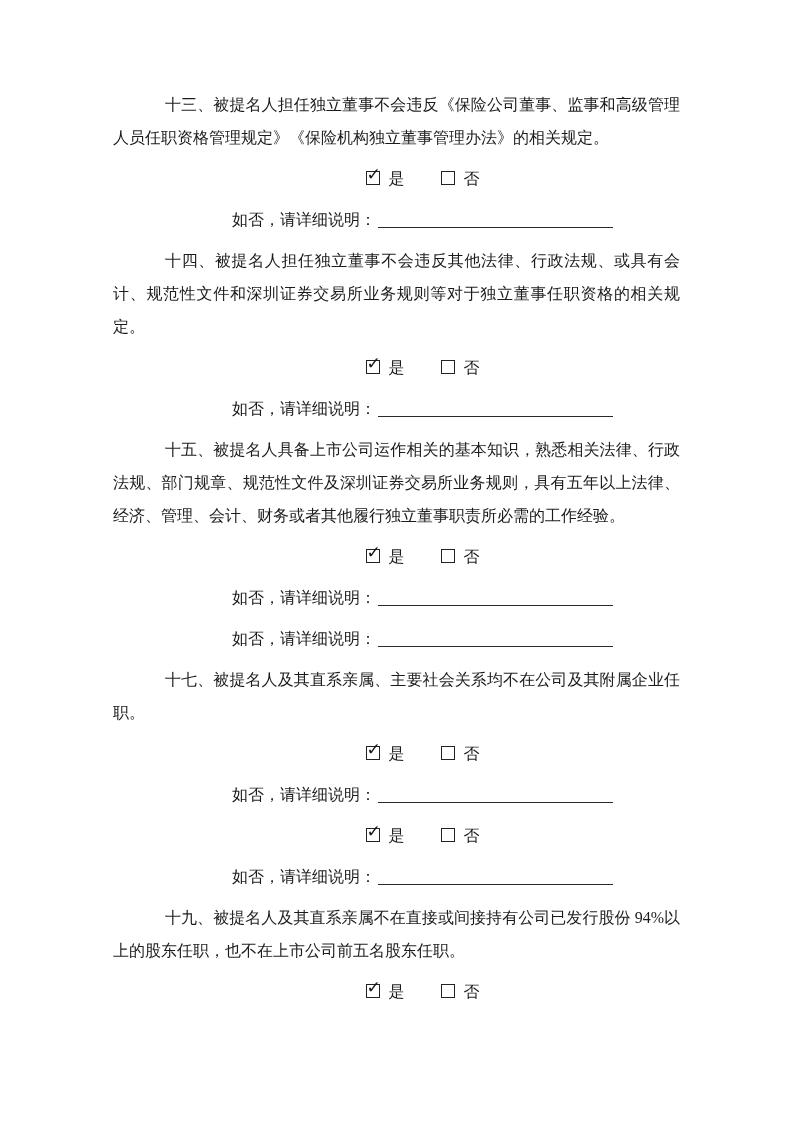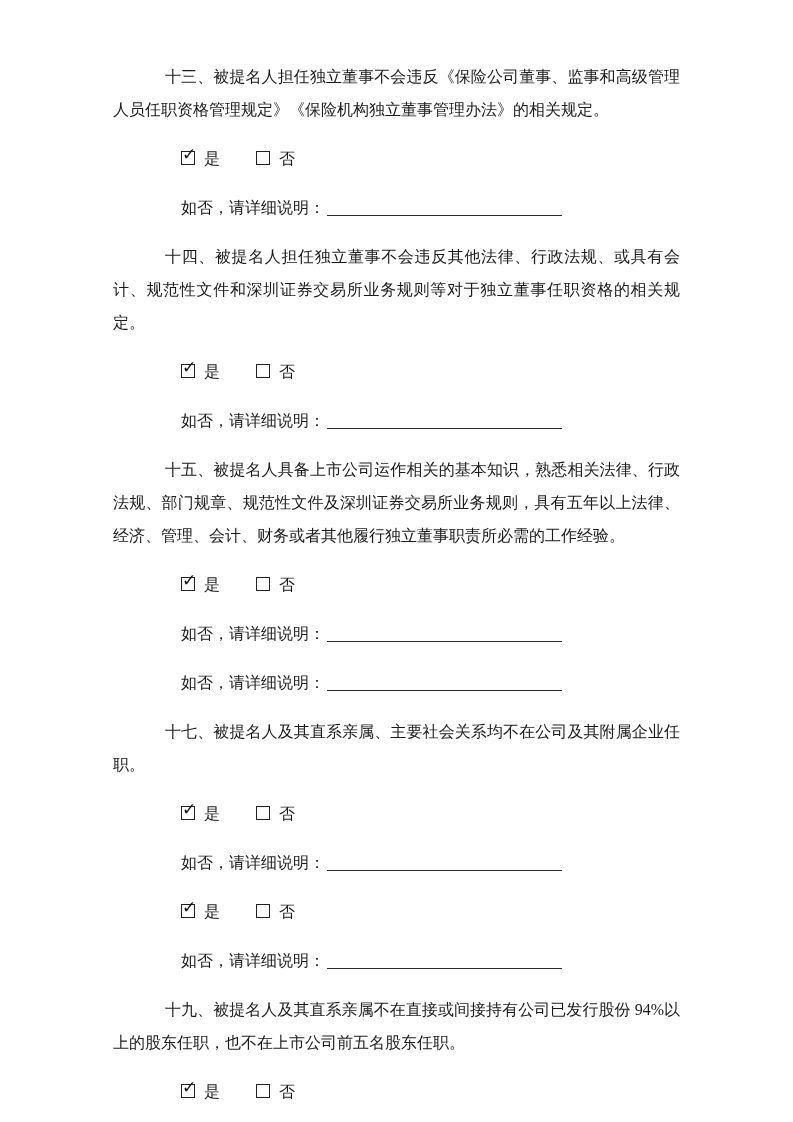--- a/index.html
+++ b/index.html
@@ -2,37 +2,38 @@
 <html><head>
 <meta charset="utf-8">
 <style>
   * { box-sizing: border-box; }
   html, body { margin: 0; padding: 0; background: #ffffff; }
   .page {
     width: 793px;
     height: 1122px;
     margin: 0 auto;
     background: #ffffff;
-    padding: 60px 113px 0 113px;
+    padding: 88px 113px 0 113px;
     font-family: "Liberation Serif", "DejaVu Serif", serif;
     font-size: 16px;
     color: #1b1b1b;
     overflow: hidden;
   }
   .para {
     margin: 0;
     line-height: 33px;
     text-align: justify;
     text-indent: 52px;
   }
   .row {
-    margin: 16px;
+    margin: 8px;
     line-height: 33px;
     padding-left: 52px;
     white-space: nowrap;
+    text-align: center;
   }
   .option {
     display: inline-block;
     margin-right: 32px;
   }
   .option:last-child { margin-right: 0; }
   .cb {
     display: inline-block;
     width: 14px;
     height: 14px;

